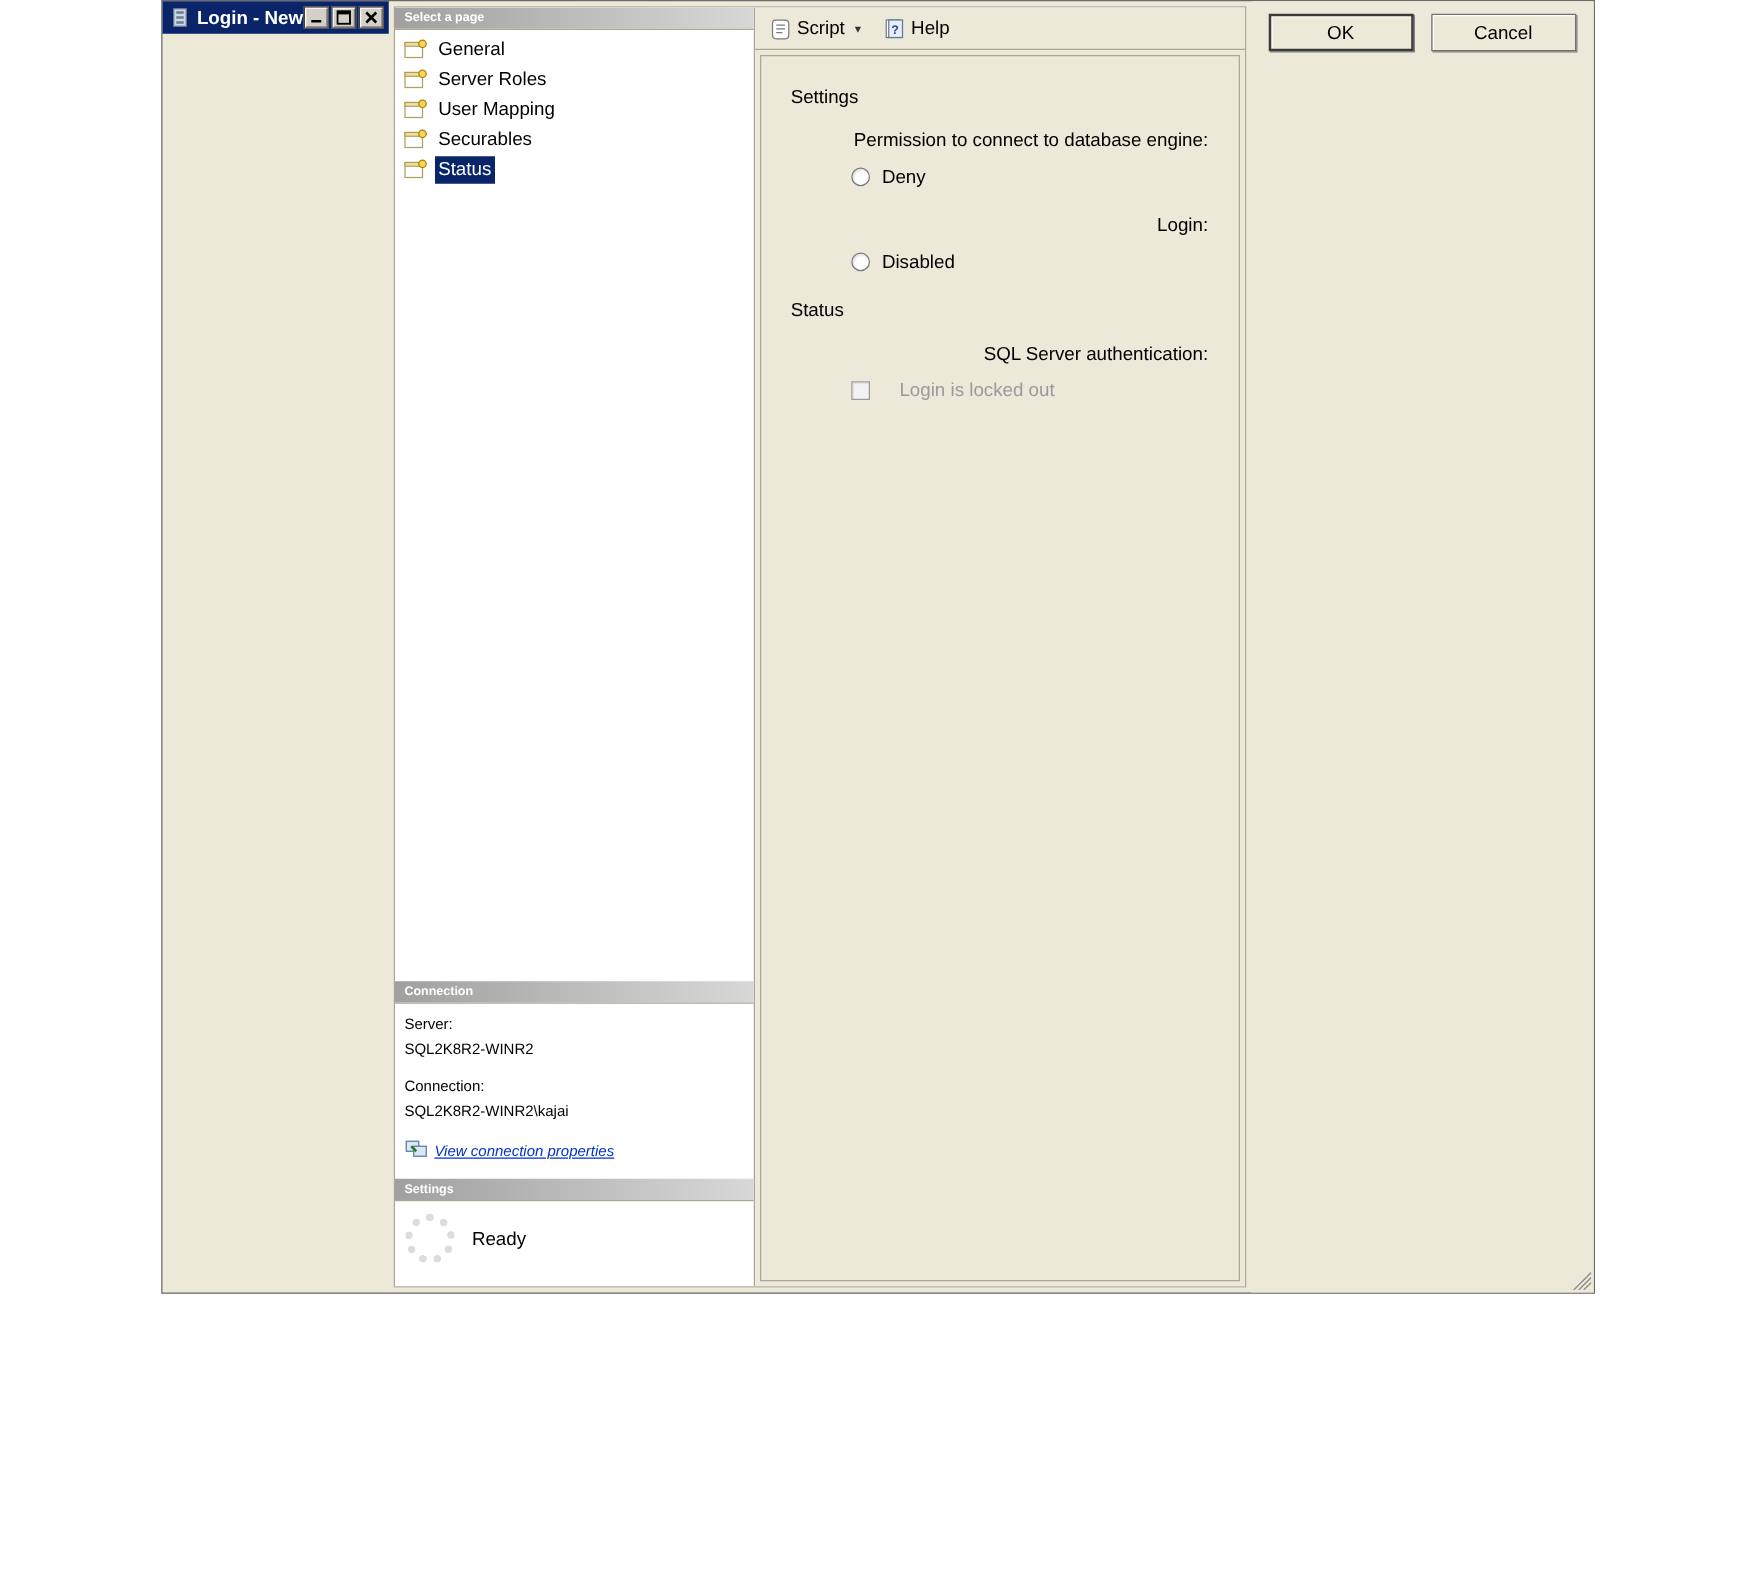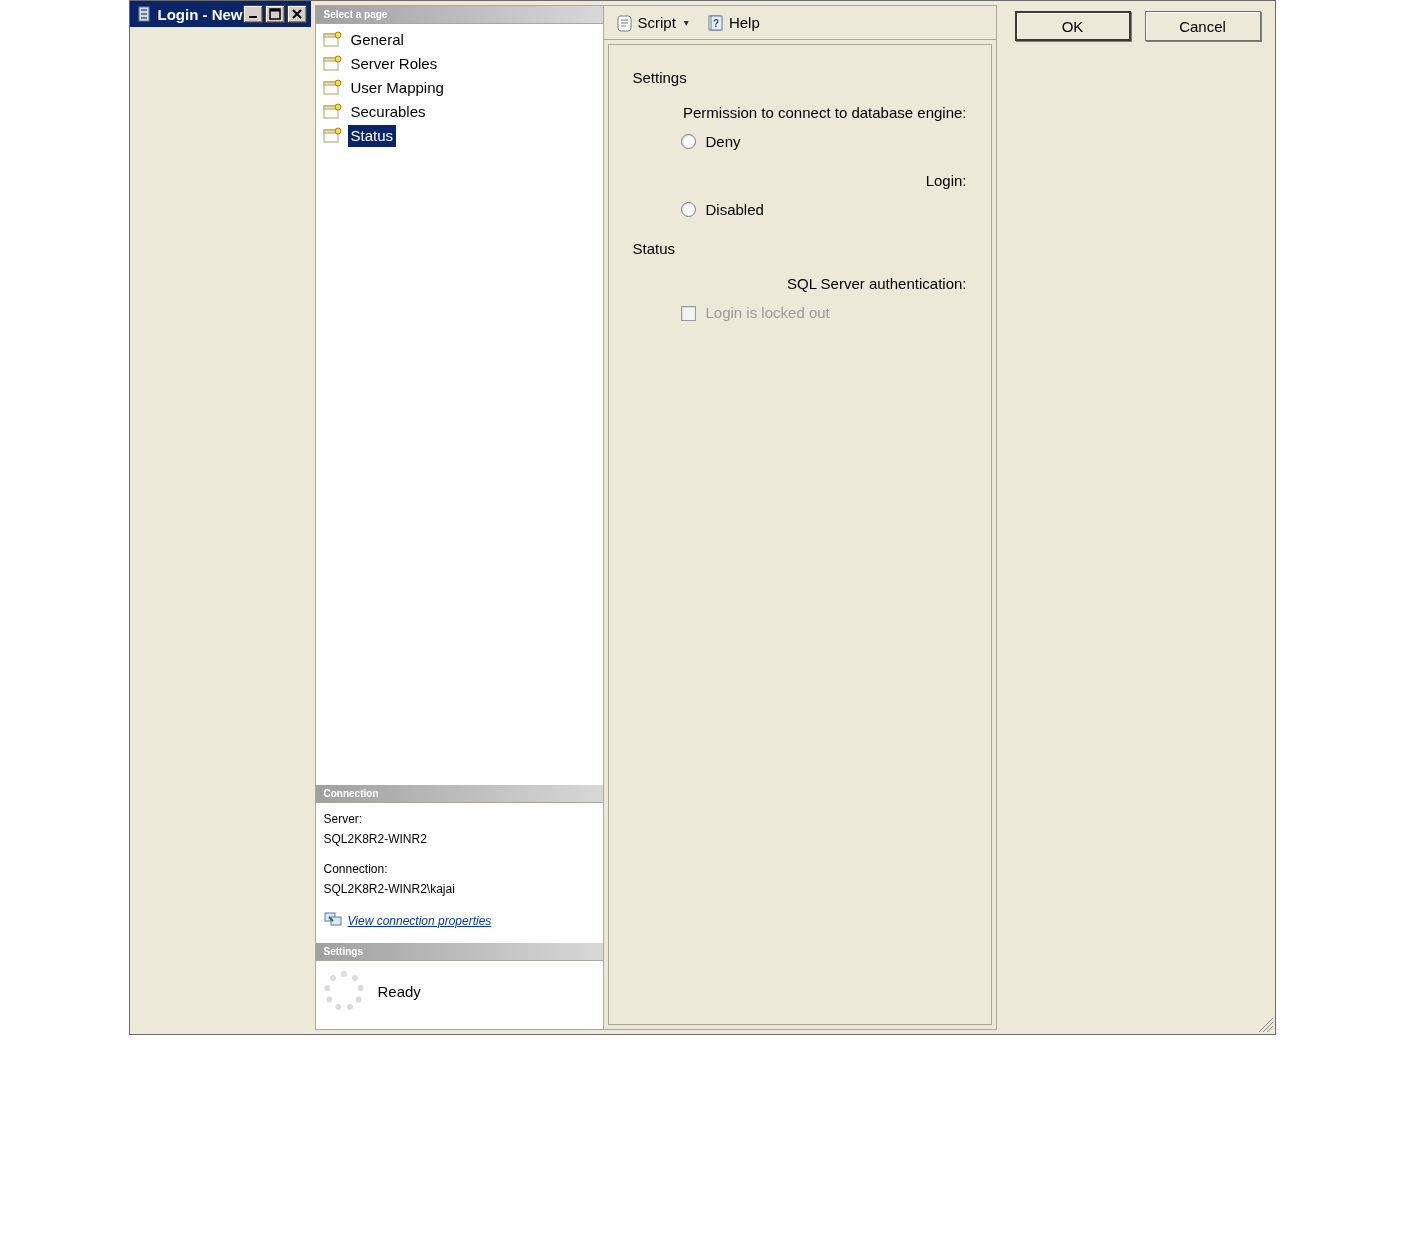--- a/index.html
+++ b/index.html
@@ -202,22 +202,22 @@
     justify-content: center;
   }
   .radio-circle.checked::after {
     content: "";
     width: 7px; height: 7px;
     background: #000;
     border-radius: 50%;
   }
   .checkbox {
     display: flex;
-    align-items: flex-end;
-    gap: 10px;
+    align-items: center;
+    gap: 24px;
     margin: 6px 0 0 48px;
     color: #9a9a9a;
   }
   .checkbox-box {
     width: 15px; height: 15px;
     border: 1px solid #9a9a9a;
     background: #f3f3f3;
     box-shadow: inset 1px 1px 1px rgba(0,0,0,.1);
   }
 

